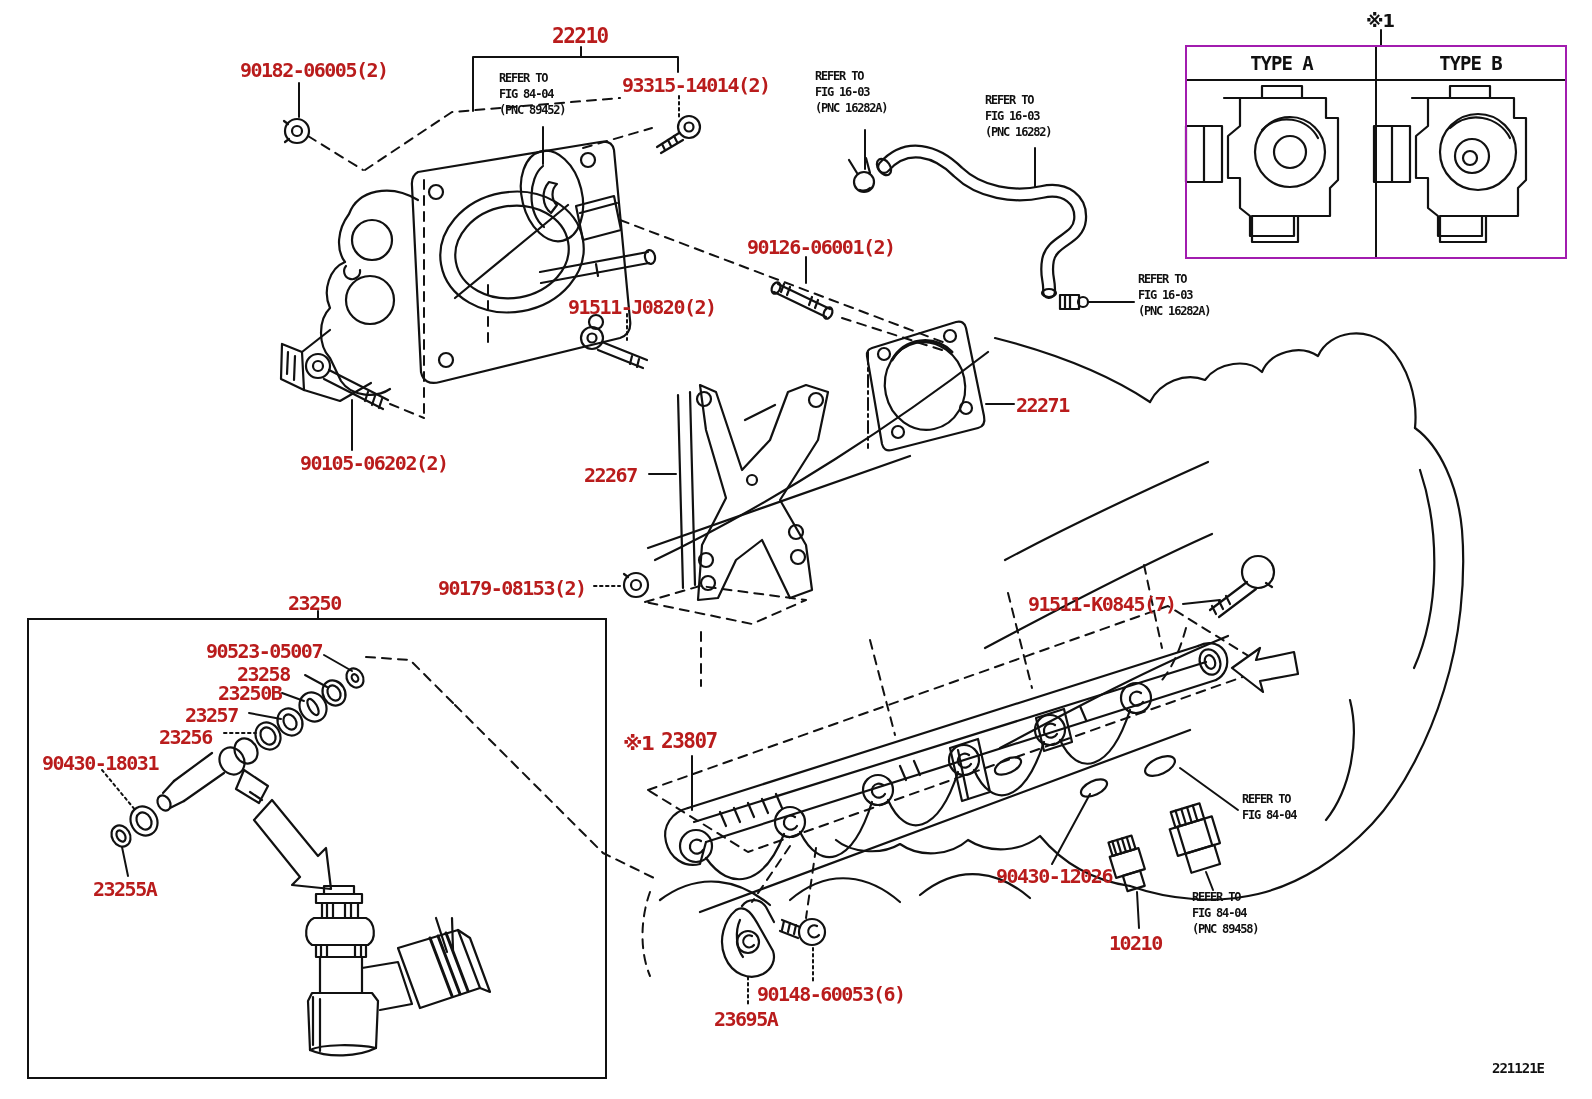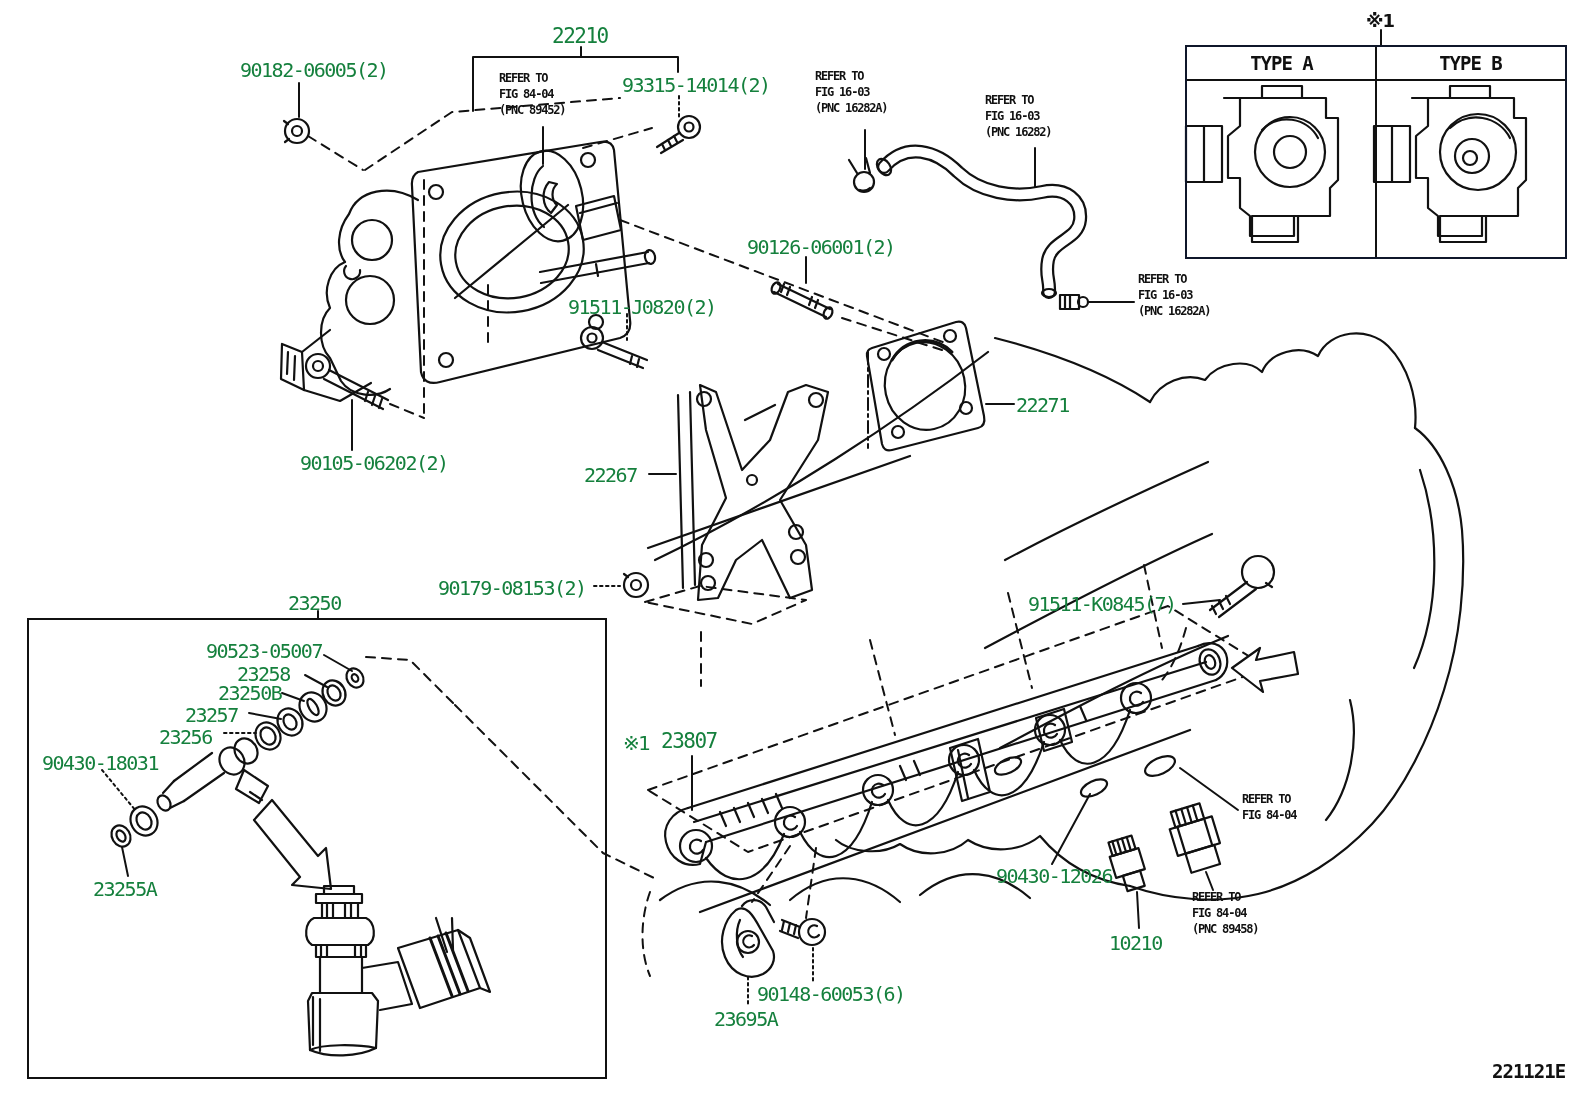--- a/index.html
+++ b/index.html
@@ -1,31 +1,31 @@
 <!DOCTYPE html>
 <html><head>
 <meta charset="utf-8">
 <style>
   html,body{margin:0;padding:0;background:#fff;}
   #stage{position:relative;width:1592px;height:1099px;background:#ffffff;overflow:hidden;
          font-family:"DejaVu Sans Mono","DejaVu Sans",monospace;color:#111;}
   #art{position:absolute;left:0;top:0;}
-  .plabel{position:absolute;font-size:20px;font-weight:400;letter-spacing:-1.5px;white-space:nowrap;color:#15803d;}
+  .plabel{position:absolute;font-size:20px;font-weight:700;letter-spacing:-1.5px;white-space:nowrap;color:#b91c1c;}
   .plabel.big{font-size:21px;}
   .note{position:absolute;font-size:12px;font-weight:700;letter-spacing:-1.2px;line-height:16px;white-space:nowrap;color:#111;}
   .marker{font-family:"DejaVu Sans",sans-serif;}
   .boxtitle{position:absolute;font-size:18px;font-weight:700;letter-spacing:-1px;white-space:nowrap;color:#111;}
   #bob-box{position:absolute;left:382px;top:872px;width:206px;height:44px;border:3px solid #111;
            display:flex;align-items:center;justify-content:center;font-size:19px;font-weight:700;letter-spacing:-1px;}
-  #type-box{position:absolute;left:1185px;top:45px;width:378px;height:210px;border:2px solid #0f172a;}
+  #type-box{position:absolute;left:1185px;top:45px;width:378px;height:210px;border:2px solid #a21caf;}
   #type-box .hdr{position:absolute;top:0;left:0;right:0;height:32px;border-bottom:2px solid #111;display:flex;}
   #type-box .hdr div{flex:1;display:flex;align-items:center;justify-content:center;font-size:19px;font-weight:700;letter-spacing:-1px;}
   #type-box .vdiv{position:absolute;left:188px;top:0;bottom:0;width:0;border-left:2px solid #111;}
   #inj-box{position:absolute;left:27px;top:618px;width:576px;height:457px;border:2px solid #111;}
-  #diagram-code{position:absolute;left:1492px;top:1060px;font-size:19px;font-weight:700;letter-spacing:-1px;color:#111;}
+  #diagram-code{position:absolute;left:1492px;top:1060px;font-size:14px;font-weight:700;letter-spacing:-1px;color:#111;}
 </style>
 </head>
 <body>
 
 <div id="stage">
 
 <svg id="art" width="1592" height="1099" viewBox="0 0 1592 1099" fill="none" stroke="#111" stroke-width="2.2" stroke-linecap="round" stroke-linejoin="round">
 
   <g stroke-width="2">
     <path d="M299,83 V117"></path>

